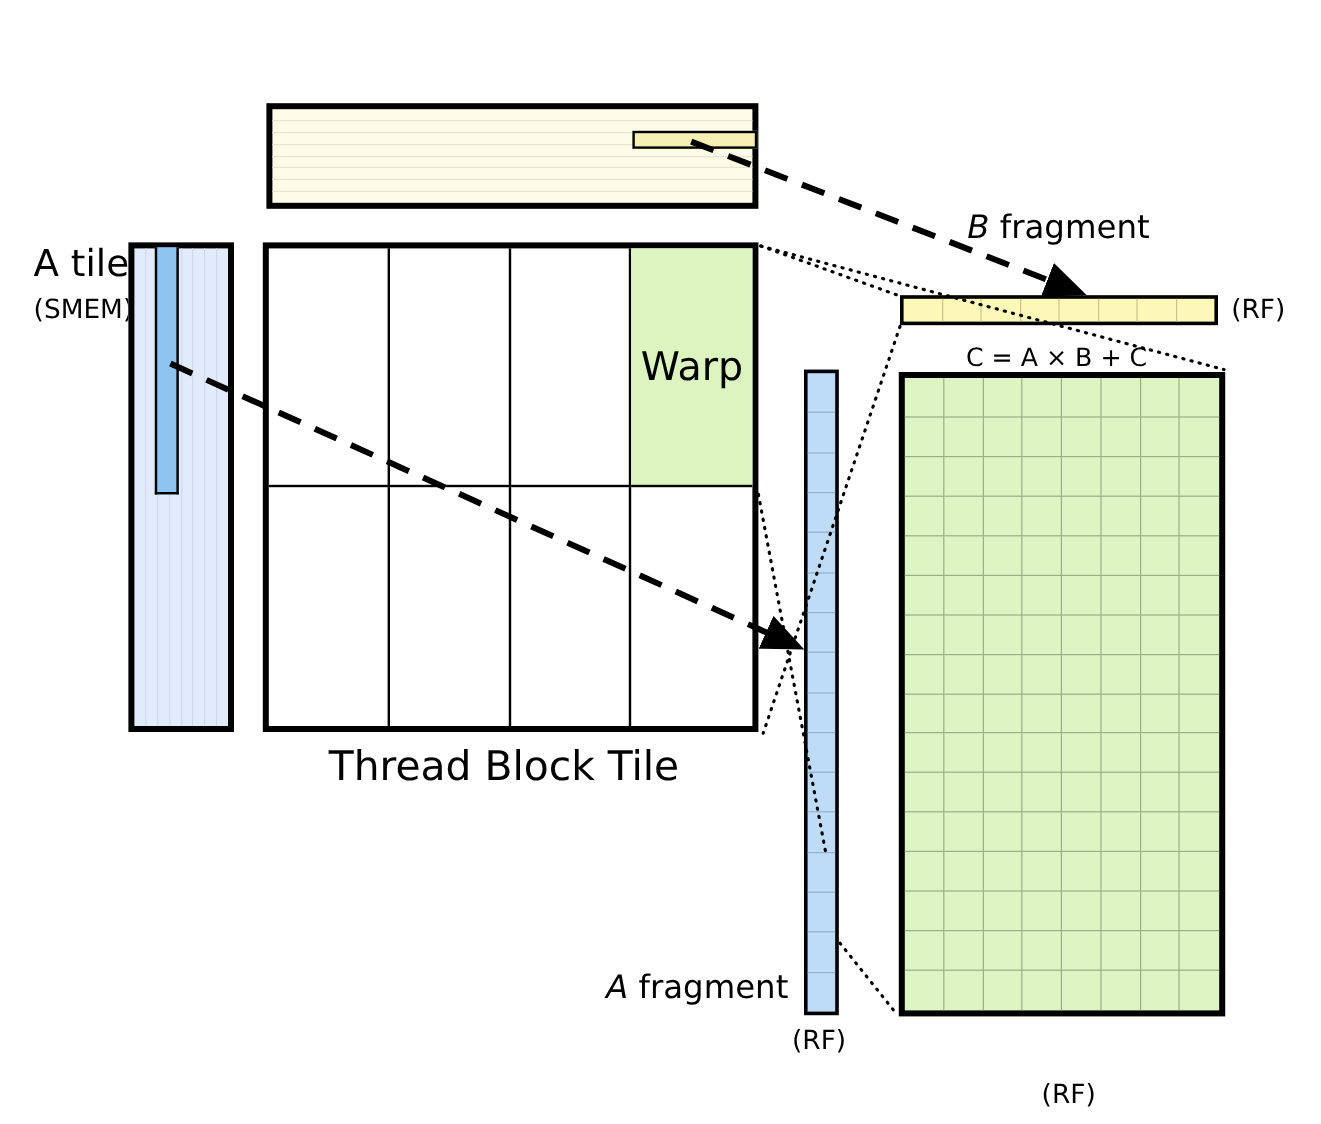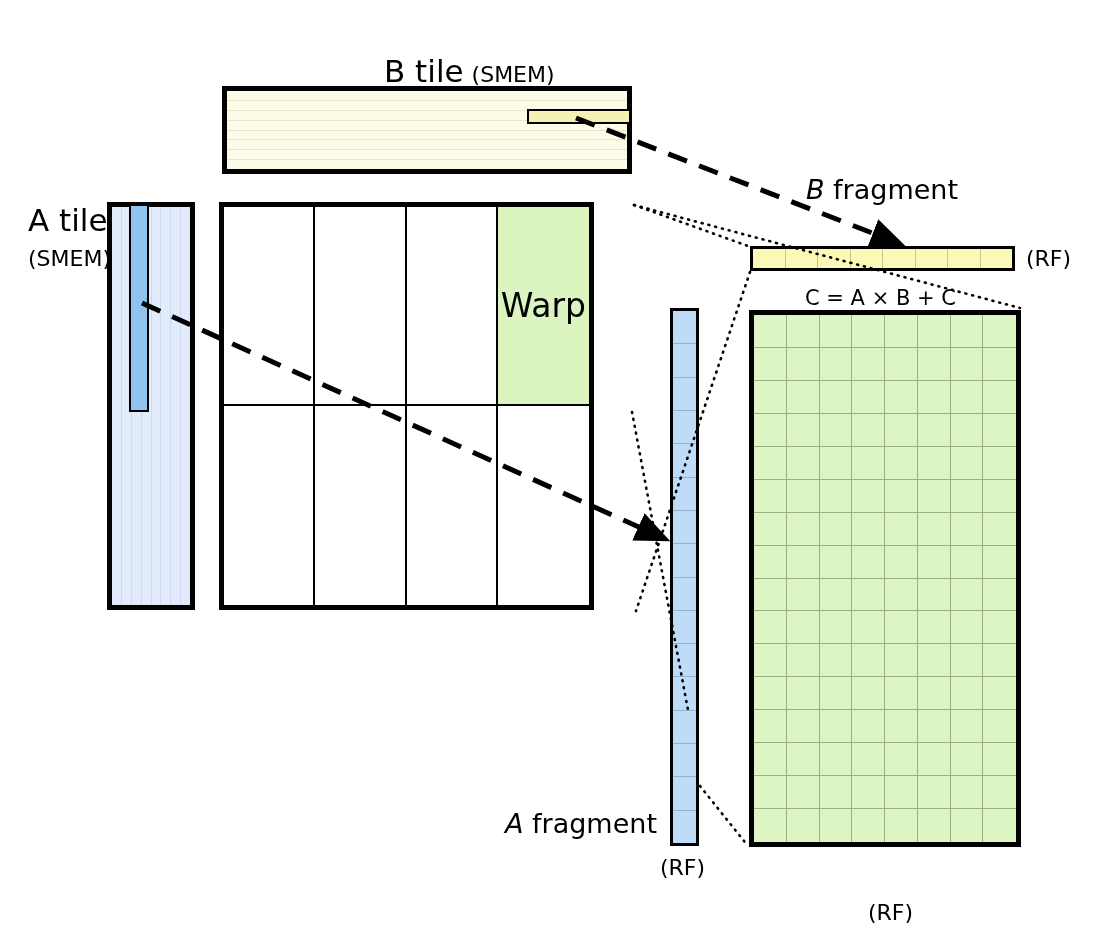--- a/index.html
+++ b/index.html
@@ -80,21 +80,21 @@
     position: absolute;
     left: 17px; top: -1px; width: 20px; height: 206px;
     background: #8fc3f0;
     border: 2.5px solid #000;
     border-top: none;
     box-sizing: border-box;
   }
 
   
   #tb-tile {
-    left: 219px; top: 202px; width: 375px; height: 408px;
+    left: 219px; top: 202px; width: 413px; height: 408px;
     background: #ffffff;
   }
   #tb-grid {
     position: absolute; inset: 0;
     display: grid;
     grid-template-columns: repeat(4, 1fr);
     grid-template-rows: repeat(2, 1fr);
   }
   #tb-grid .cell {
     border-right: 2px solid #000;
@@ -163,23 +163,20 @@
   .t-mid    { font-size: 27px; }
   .t-small  { font-size: 22px; }
   .t-eq     { font-size: 21px; }
   .ital     { font-style: italic; }
 </style>
 </head>
 <body>
 
 <div id="canvas">
 
-  <div class="lbl t-big" style="left:384px; top:56px;">
-    <span>B tile</span><span class="t-small" style="margin-left:8px;">(SMEM)</span>
-  </div>
 
   <div class="box" id="b-tile">
     <div class="rows">
       <div></div>
       <div></div>
       <div></div>
       <div></div>
       <div></div>
       <div></div>
       <div></div>
@@ -213,20 +210,21 @@
       <div class="cell warp">
         <span class="warp-text">Warp</span>
       </div>
       <div class="cell"></div>
       <div class="cell"></div>
       <div class="cell"></div>
       <div class="cell"></div>
     </div>
   </div>
 
+  <div class="lbl t-big" style="left:274px; top:622px; font-size:34px;">Thread Block Tile</div>
 
   <div class="lbl t-mid" style="left:806px; top:176px;">
     <span class="ital">B</span><span> fragment</span>
   </div>
 
   <div class="box" id="b-frag">
     <div></div>
     <div></div>
     <div></div>
     <div></div>

